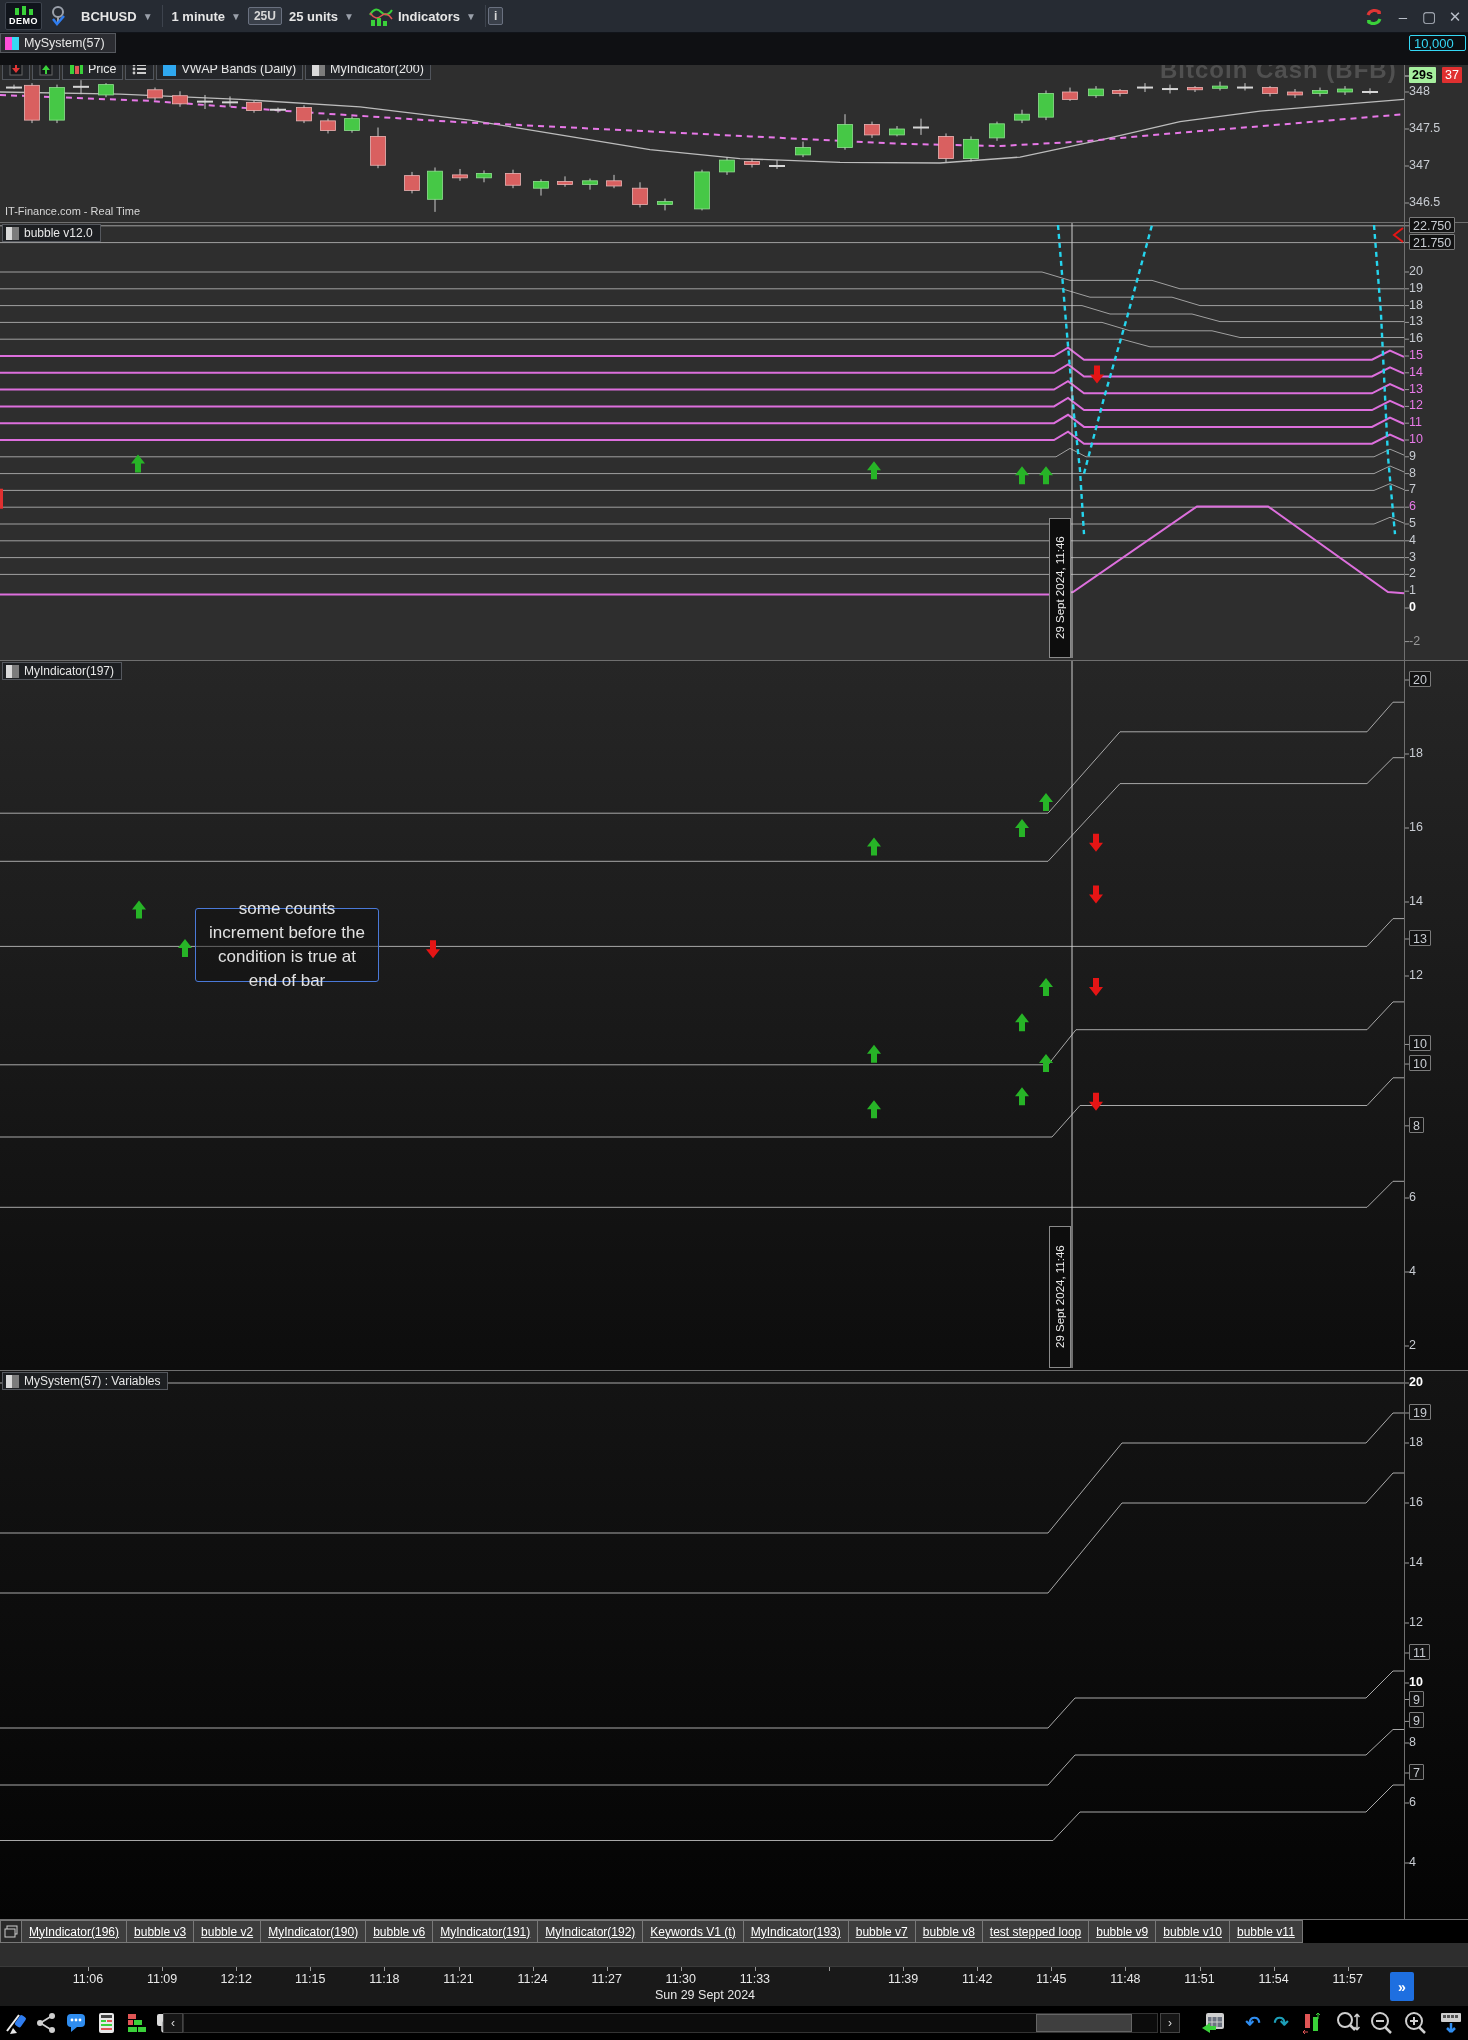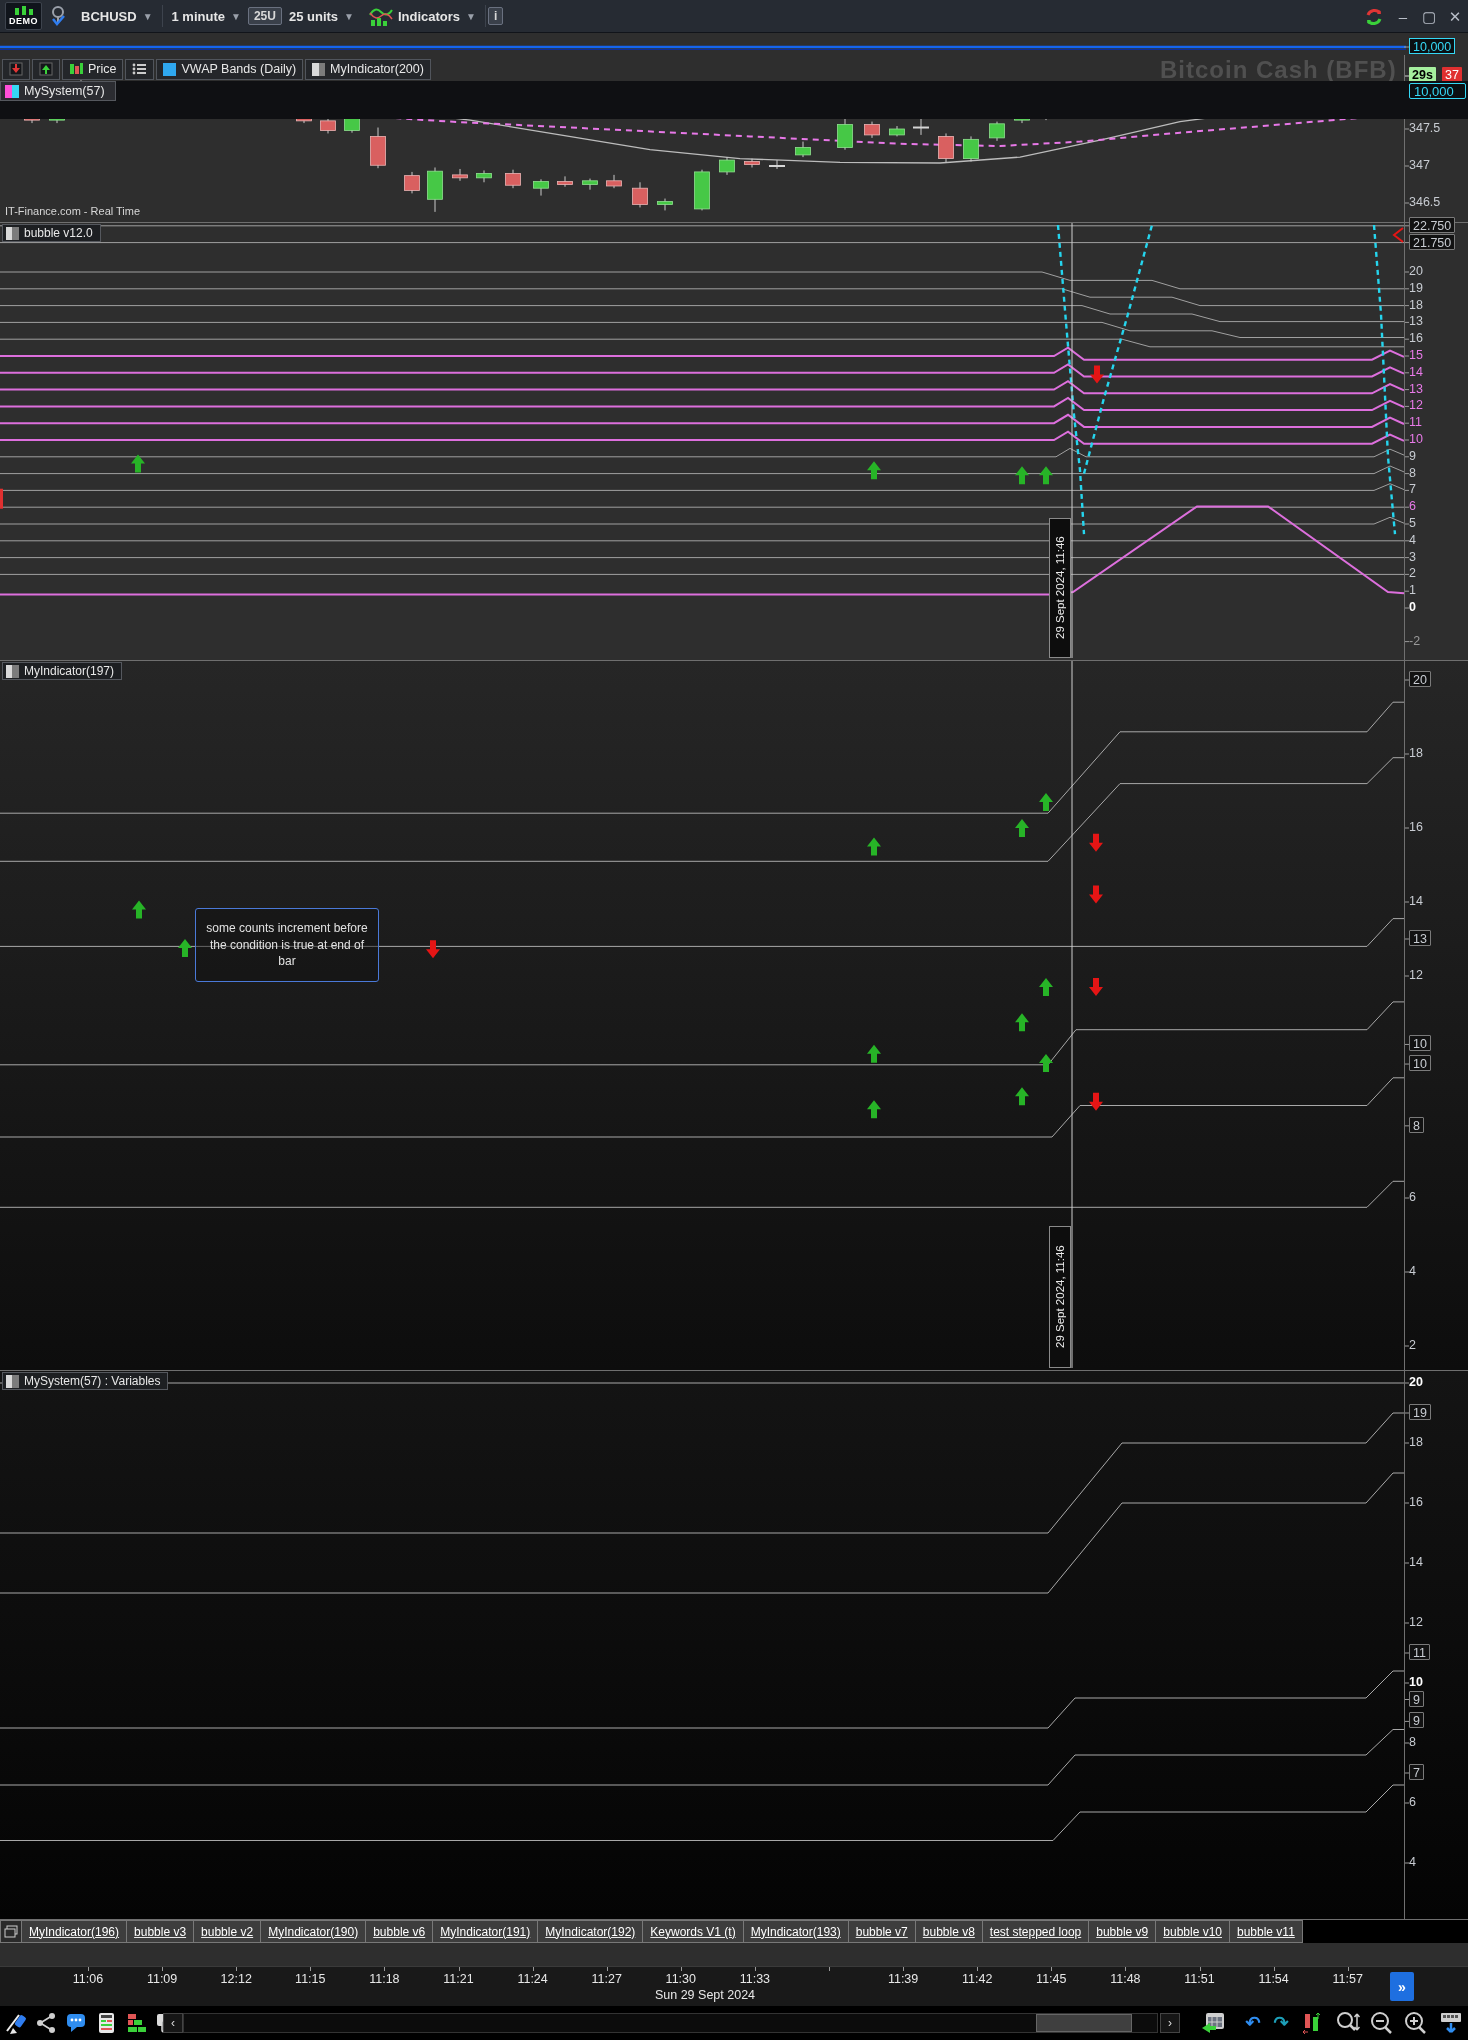--- a/index.html
+++ b/index.html
@@ -12,21 +12,21 @@
   .tb-item{display:flex;align-items:center;gap:4px;padding:0 7px;height:100%;font-size:13px;font-weight:bold;color:#e6e6e6;}
   .tb-sep{width:1px;height:22px;background:#3d434d;margin:0 2px;}
   .chev{color:#9aa0aa;font-size:10px;margin-left:2px;}
   .tb-btn{border:1px solid #6a7180;background:#3a404a;border-radius:2px;color:#d8d8d8;font-size:12px;font-weight:bold;padding:1px 5px;}
   #demo-box{display:flex;flex-direction:column;align-items:center;justify-content:center;background:#10141b;border:1px solid #3d434d;border-radius:2px;margin-left:5px;padding:1px 3px;height:28px;}
   #demo-box span{font-size:9px;font-weight:bold;color:#fff;letter-spacing:.5px;}
   #win-controls{position:absolute;right:4px;top:0;height:33px;display:flex;align-items:center;gap:8px;}
   .winbtn{color:#b8bec8;font-size:15px;width:18px;text-align:center;}
 
   
-  #tabrow{position:absolute;left:0;top:33px;width:1468px;height:38px;background:#0f1013;z-index:5;margin-top:48px;}
+  #tabrow{position:absolute;left:0;top:33px;width:1468px;height:32px;background:#0f1013;z-index:5;}
   #sys-tab{position:absolute;left:0;top:0;height:20px;display:flex;align-items:center;gap:5px;padding:0 10px 0 4px;background:#2b2c31;border:1px solid #55585e;font-size:12.5px;color:#e8e8e8;}
   #equity-label{position:absolute;right:2px;top:2px;border:1px solid #35d8f5;background:#0b0f12;color:#35d8f5;font-size:13px;padding:0 4px;border-radius:2px;}
 
   
   .panel{position:absolute;left:0;width:1468px;z-index:0;}
   #p-price{top:55px;height:167px;background:#2e2e2e;}
   #p-bubble{top:222px;height:438px;background:#2e2e2e;border-top:1px solid #6f6f6f;}
   #p-197{top:660px;height:710px;background:linear-gradient(#262626,#0d0d0d);border-top:1px solid #6f6f6f;}
   #p-vars{top:1370px;height:550px;background:linear-gradient(#141414,#040404);border-top:1px solid #6f6f6f;border-bottom:1px solid #6f6f6f;}
   #axis-vline{position:absolute;left:1404px;top:55px;width:1px;height:1865px;background:#707070;z-index:2;}
@@ -53,21 +53,21 @@
   .axlab.bold{font-weight:bold;color:#fff;}
   .axlab.dim{color:#9a9a9a;}
   .axlab.greenbox{background:#a6ef9e;color:#000;padding:0 3px;border-radius:1px;font-weight:bold;}
   .axlab.redbox{background:#e03030;color:#fff;padding:0 3px;border-radius:1px;}
   .axlab.cyanbox{border:1px solid #35d8f5;background:#0b0f12;color:#35d8f5;padding:0 3px;}
 
   
   .cursor-label{position:absolute;width:22px;background:#0d0d0d;border:1px solid #8a8a8a;color:#ececec;font-size:11.5px;z-index:4;display:flex;align-items:center;justify-content:center;writing-mode:vertical-rl;transform:rotate(180deg);}
 
   
-  .note{position:absolute;border:1px solid #4a79d8;border-radius:3px;background:rgba(18,18,18,.45);color:#e2e2e2;font-size:12px;line-height:1.4;text-align:center;display:flex;align-items:center;justify-content:center;padding:3px 6px;z-index:4;}
+  .note{position:absolute;border:1px solid #4a79d8;border-radius:3px;background:rgba(18,18,18,.45);color:#e2e2e2;font-size:17px;line-height:1.4;text-align:center;display:flex;align-items:center;justify-content:center;padding:3px 6px;z-index:4;}
 
   
   .tabsrow{position:absolute;left:0;width:1468px;height:23px;background:#000;display:flex;align-items:stretch;z-index:5;}
   #tabsrow1{top:1920px;text-decoration:underline;}
   #tabsrow2{top:1943px;}
   .btab{display:flex;align-items:center;padding:0 7px;background:#3d3d3d;border:1px solid #787878;border-left:none;font-size:12px;color:#fff;white-space:nowrap;}
   .btab:first-of-type{border-left:1px solid #787878;}
   #tabs-icon{display:flex;align-items:center;justify-content:center;width:22px;background:#2a2a2a;border:1px solid #787878;}
 
   

